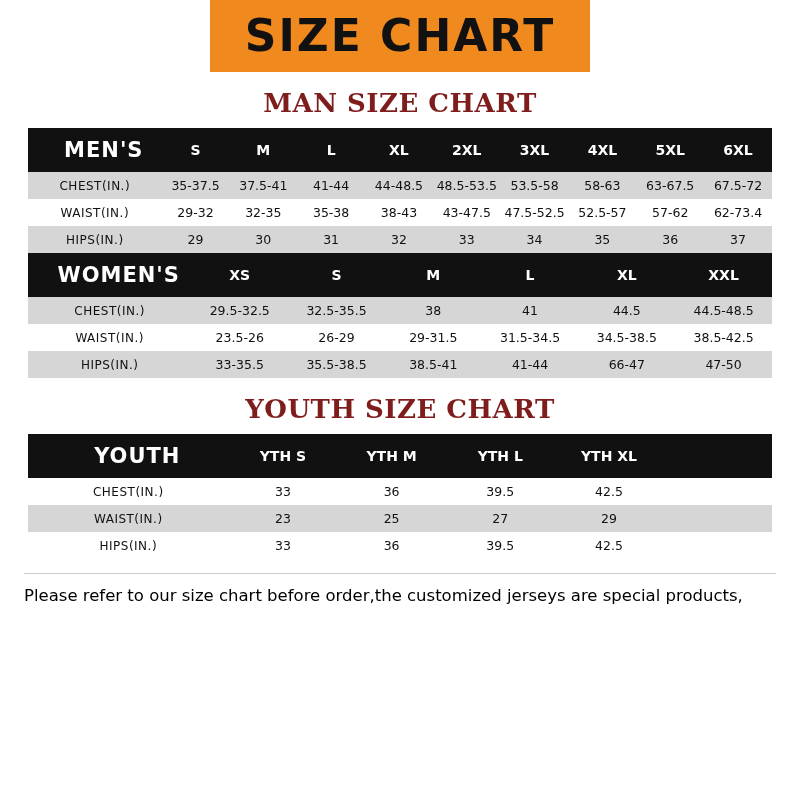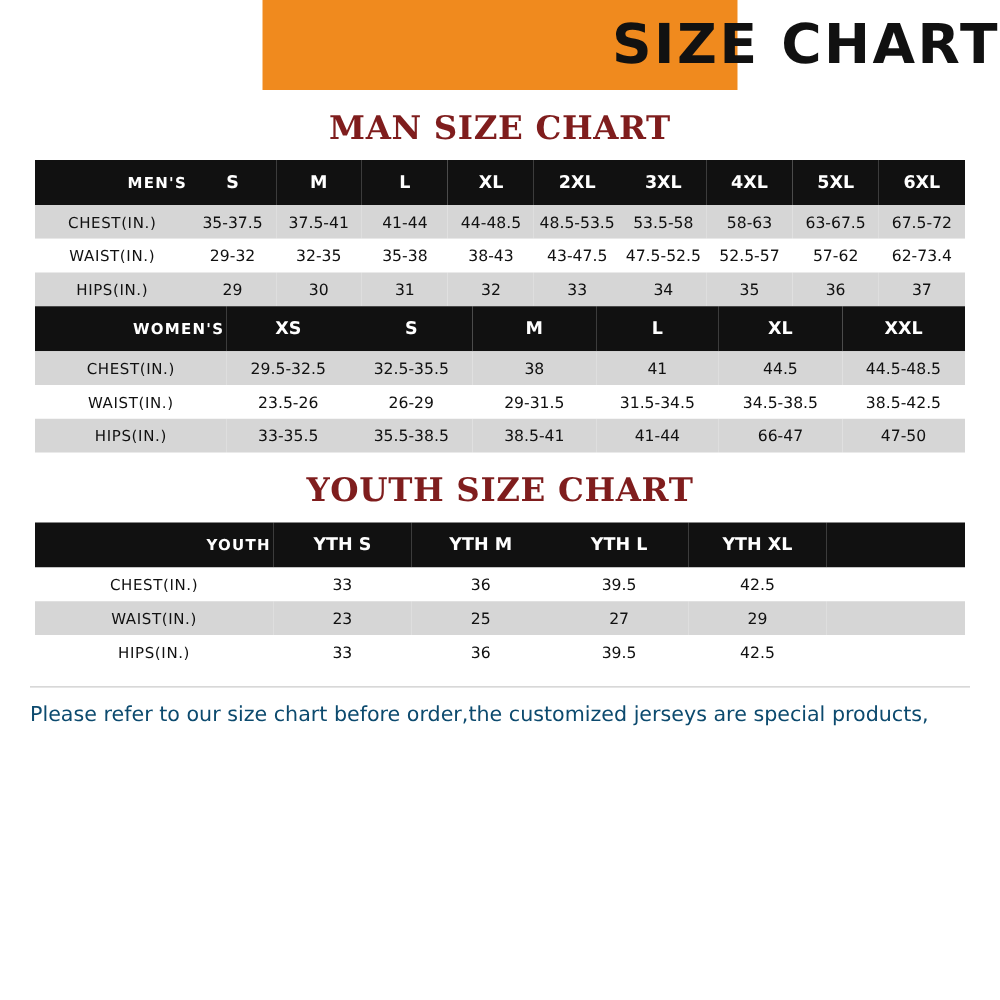--- a/index.html
+++ b/index.html
@@ -20,21 +20,21 @@
     box-sizing: border-box;
     background: #ffffff;
   }
   
   .banner {
     position: relative;
     height: 72px;
     background: #f08a1e;
     display: flex;
     align-items: center;
-    justify-content: flex-end;
+    justify-content: center;
   }
   .banner .stripe-left,
   .banner .stripe-right {
     position: absolute;
     top: 0;
     bottom: 0;
     width: 210px;
     background: #ffffff;
   }
   .banner .stripe-left { left: 0; }
@@ -78,42 +78,42 @@
     white-space: nowrap;
   }
   table.chart thead th {
     background: #111111;
     color: #ffffff;
     font-weight: bold;
     font-size: 14px;
     padding: 10px 2px;
   }
   table.chart thead th.rowlabel {
-    text-align: right;
-    padding-left: 10px;
-    font-size: 12px;
+    text-align: center;
+    padding-left: 20px;
+    font-size: 21px;
     letter-spacing: 1px;
   }
   table.chart tbody tr.alt td {
     background: #d6d6d6;
   }
   table.chart tbody tr.plain td {
     background: #ffffff;
   }
   table.chart tbody td.rowlabel {
     font-size: 12px;
     letter-spacing: 0.5px;
     text-align: center;
   }
   
   .footnote {
     margin: 14px 24px 0 24px;
     border-top: 1px solid #cccccc;
     padding-top: 10px;
-    color: #0c4a6e;
+    color: #000000;
     font-size: 16.5px;
     font-family: "DejaVu Sans", sans-serif;
     line-height: 1.45;
     text-align: left;
   }
 </style>
 </head>
 <body>
 
 <div class="page">

